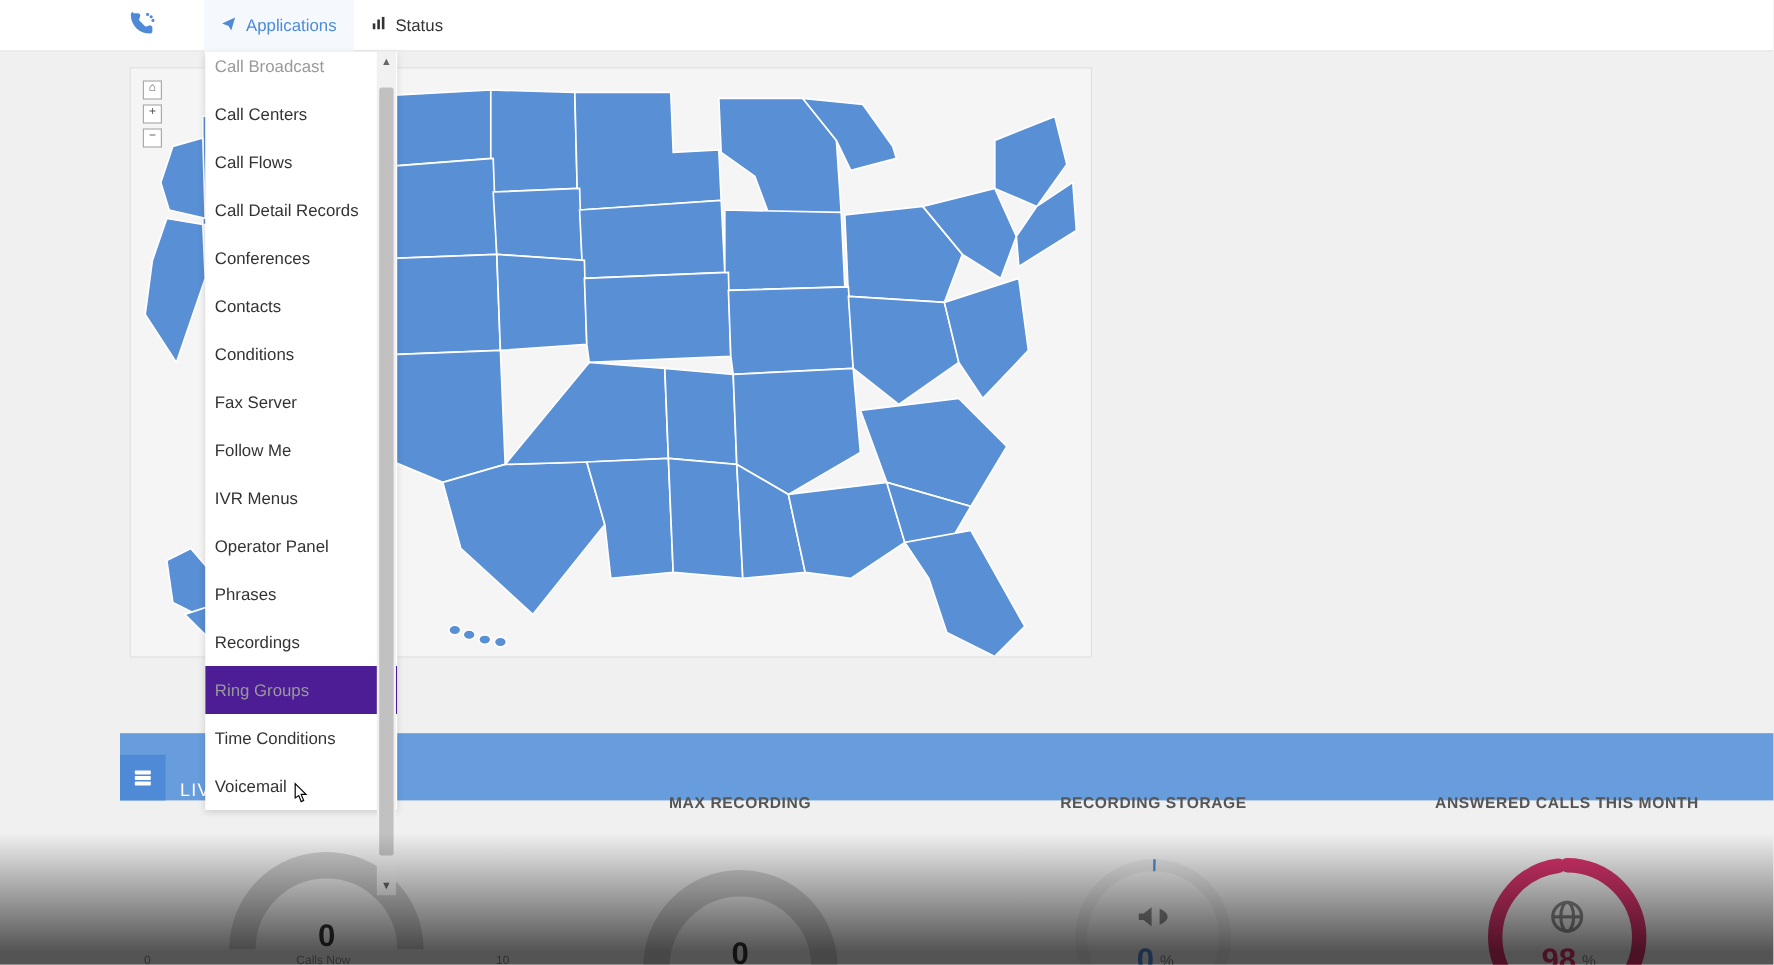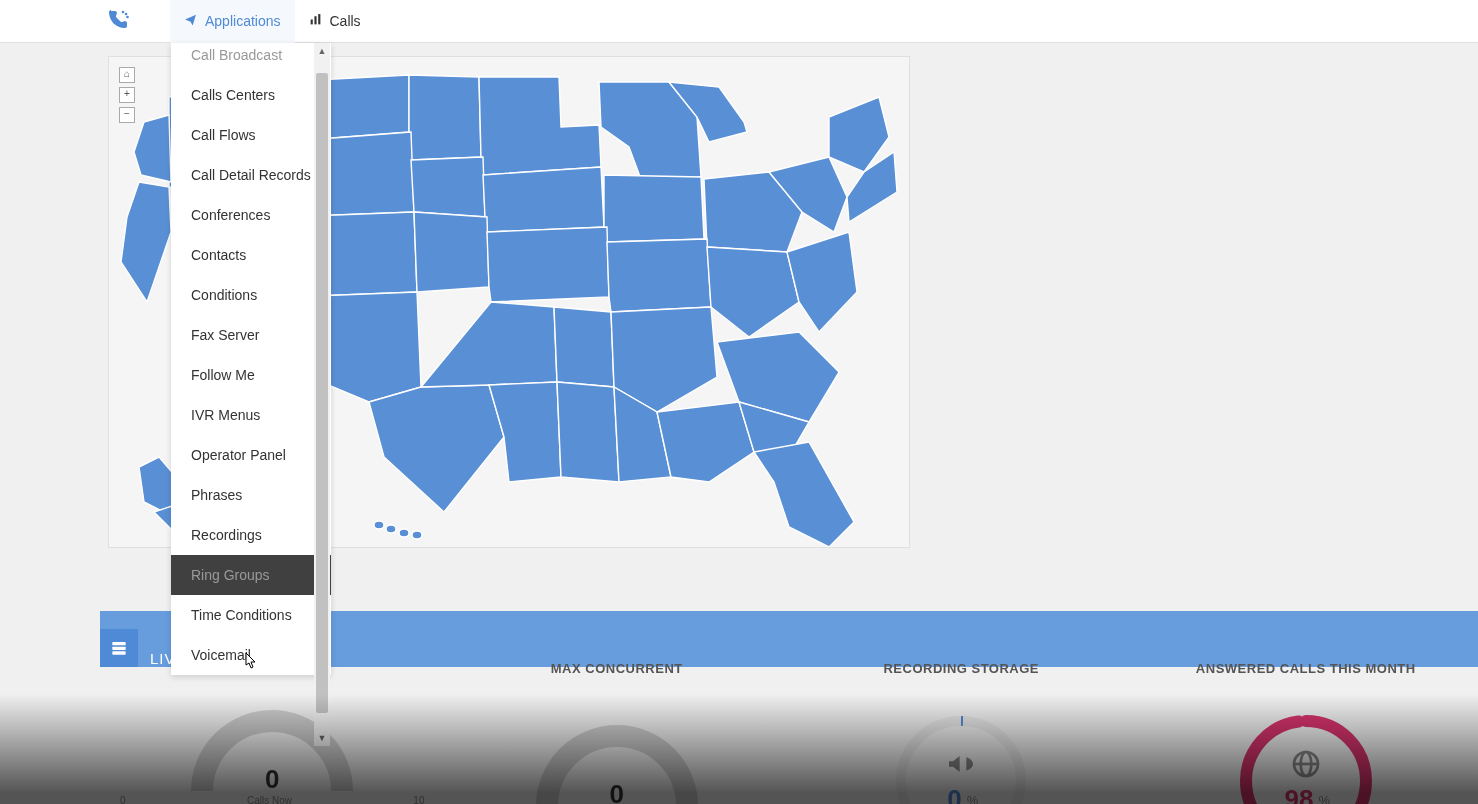--- a/index.html
+++ b/index.html
@@ -49,26 +49,26 @@
     left: 171px;
     top: 43px;
     width: 160px;
     background: #fff;
     box-shadow: 0 2px 6px rgba(0,0,0,0.15);
     z-index: 200;
     max-height: 703px;
     overflow-y: auto;
   }
   .dropdown-item {
-    padding: 12px 20px;
+    padding: 12px 8px;
     font-size: 14px;
     color: #333;
     cursor: pointer;
   }
-  .dropdown-item.hover { background: #404040; color: #999; }
+  .dropdown-item.hover { background: #4c1d95; color: #999; }
   .dropdown-item:first-child { color: #999; padding-top: 4px; }
   .scrollbar-track {
     position: absolute;
     left: 314px;
     top: 43px;
     width: 16px;
     height: 703px;
     background: #f1f1f1;
     z-index: 201;
   }
@@ -266,27 +266,27 @@
     <span>Applications</span>
   </div>
   <div class="nav-item">
     <span class="icon">
       <svg width="13" height="13" viewBox="0 0 24 24" fill="#333">
           <rect x="3" y="12" width="4" height="9"></rect>
           <rect x="10" y="6" width="4" height="15"></rect>
           <rect x="17" y="2" width="4" height="19"></rect>
         </svg>
     </span>
-    <span>Calls</span>
+    <span>Status</span>
   </div>
 </div>
 
 <div class="dropdown">
   <div class="dropdown-item"><span>Call Broadcast</span></div>
-  <div class="dropdown-item"><span>Calls Centers</span></div>
+  <div class="dropdown-item"><span>Call Centers</span></div>
   <div class="dropdown-item"><span>Call Flows</span></div>
   <div class="dropdown-item"><span>Call Detail Records</span></div>
   <div class="dropdown-item"><span>Conferences</span></div>
   <div class="dropdown-item"><span>Contacts</span></div>
   <div class="dropdown-item"><span>Conditions</span></div>
   <div class="dropdown-item"><span>Fax Server</span></div>
   <div class="dropdown-item"><span>Follow Me</span></div>
   <div class="dropdown-item"><span>IVR Menus</span></div>
   <div class="dropdown-item"><span>Operator Panel</span></div>
   <div class="dropdown-item"><span>Phrases</span></div>
@@ -379,21 +379,21 @@
         <div class="gauge-value">0</div>
       </div>
       <div class="gauge-labels">
         <span>0</span>
         <span class="gauge-sub">Calls Now</span>
         <span>10</span>
       </div>
     </div>
 
     <div class="stat-col">
-      <div class="stat-title">MAX CONCURRENT</div>
+      <div class="stat-title">MAX RECORDING</div>
       <div class="gauge">
         <svg viewBox="0 0 180 110">
             <path d="M20 100 A70 70 0 0 1 160 100" fill="none" stroke="#ccc" stroke-width="22"></path>
           </svg>
         <div class="gauge-value">0</div>
       </div>
 
     </div>
 
     <div class="stat-col">

